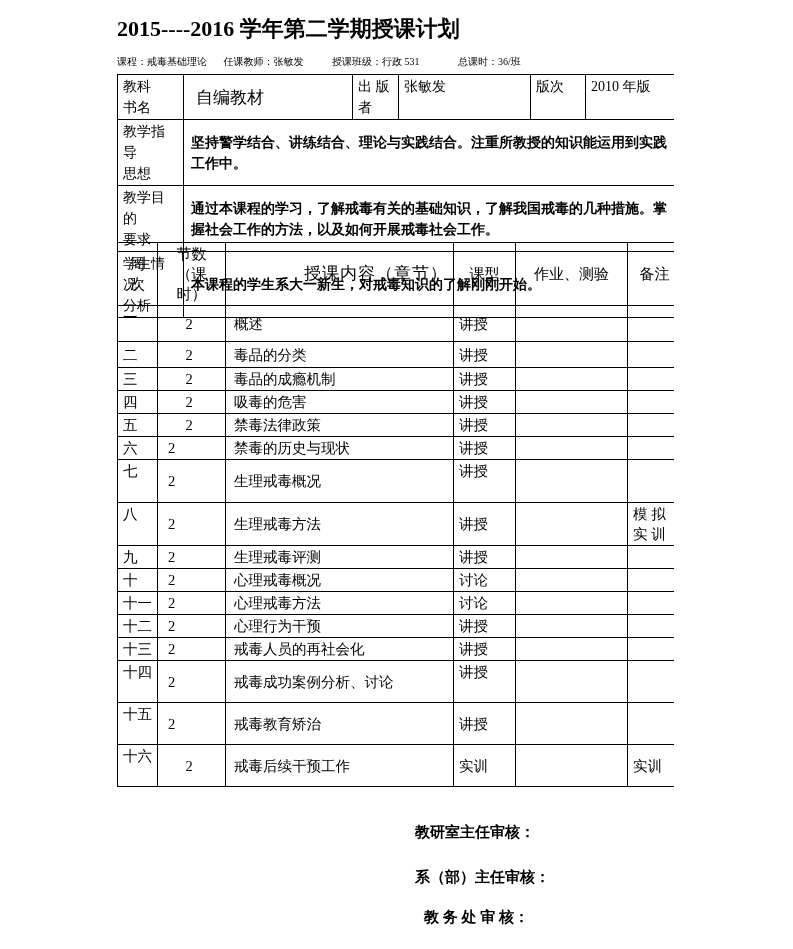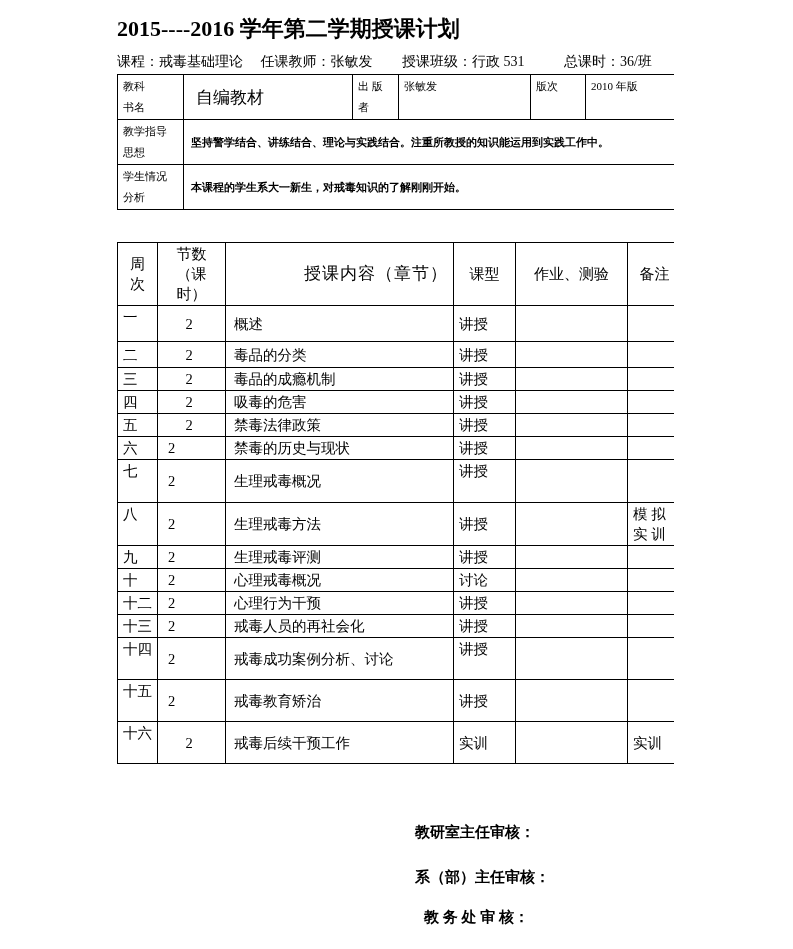--- a/index.html
+++ b/index.html
@@ -11,33 +11,33 @@
   .page{position:relative;width:674px;height:949px;background:#fff;overflow:hidden;}
 
   .title{
     position:absolute;left:117px;top:14px;margin:0;
     font-size:22px;font-weight:bold;line-height:30px;
     font-family:"Liberation Serif","DejaVu Serif",serif;
   }
 
   .info-line{
     position:absolute;left:117px;top:52px;width:600px;
-    font-size:14px;line-height:19px;white-space:nowrap;
+    font-size:10px;line-height:19px;white-space:nowrap;
   }
   .info-seg{margin-right:14px;}
   .info-seg.g2{margin-right:26px;}
   .info-seg.g3{margin-right:36px;}
   .info-seg.last{margin-right:0;}
 
   table{border-collapse:collapse;table-layout:fixed;position:absolute;left:117px;}
   td,th{border:1px solid #000;font-weight:normal;overflow:hidden;}
 
   
   .meta{top:74px;width:564px;}
-  .meta th,.meta td{font-size:11px;line-height:21px;text-align:left;vertical-align:middle;padding:1px 5px;}
+  .meta th,.meta td{font-size:14px;line-height:21px;text-align:left;vertical-align:middle;padding:1px 5px;}
   .meta th{white-space:pre-line;}
   .m-r1{height:41px;}
   .m-r2{height:44px;}
   .m-r3{height:44px;}
   .m-r4{height:39px;}
   .meta .book-value{font-size:17px;padding-left:12px;}
   .meta .v-top{vertical-align:top;margin-left:48px;}
   .meta .content{padding:1px 7px;font-weight:bold;}
 
   
@@ -93,20 +93,25 @@
       <th>出 版
 者</th>
       <td class="v-top">张敏发</td>
       <th class="v-top">版次</th>
       <td class="v-top">2010 年版</td>
     </tr>
     <tr class="m-r2">
       <th>教学指导
 思想</th>
       <td class="content" colspan="5">坚持警学结合、讲练结合、理论与实践结合。注重所教授的知识能运用到实践工作中。</td>
+    </tr>
+    <tr class="m-r3">
+      <th>教学目的
+要求</th>
+      <td class="content" colspan="5">通过本课程的学习，了解戒毒有关的基础知识，了解我国戒毒的几种措施。掌握社会工作的方法，以及如何开展戒毒社会工作。</td>
     </tr>
     <tr class="m-r4">
       <th>学生情况
 分析</th>
       <td class="content" colspan="5">本课程的学生系大一新生，对戒毒知识的了解刚刚开始。</td>
     </tr>
   </tbody>
     </table>
 
   <table class="schedule">
@@ -205,20 +210,28 @@
           <td class="note"></td>
         </tr>
         <tr style="height: 22px;">
           <td class="week">十</td>
           <td class="hours">2</td>
           <td class="content">心理戒毒概况</td>
           <td class="type">讨论</td>
           <td class="homework"></td>
           <td class="note"></td>
         </tr>
+        <tr style="height: 21px;">
+          <td class="week">十一</td>
+          <td class="hours">2</td>
+          <td class="content">心理戒毒方法</td>
+          <td class="type">讨论</td>
+          <td class="homework"></td>
+          <td class="note"></td>
+        </tr>
         <tr style="height: 22px;">
           <td class="week">十二</td>
           <td class="hours">2</td>
           <td class="content">心理行为干预</td>
           <td class="type">讲授</td>
           <td class="homework"></td>
           <td class="note"></td>
         </tr>
         <tr style="height: 22px;">
           <td class="week">十三</td>

